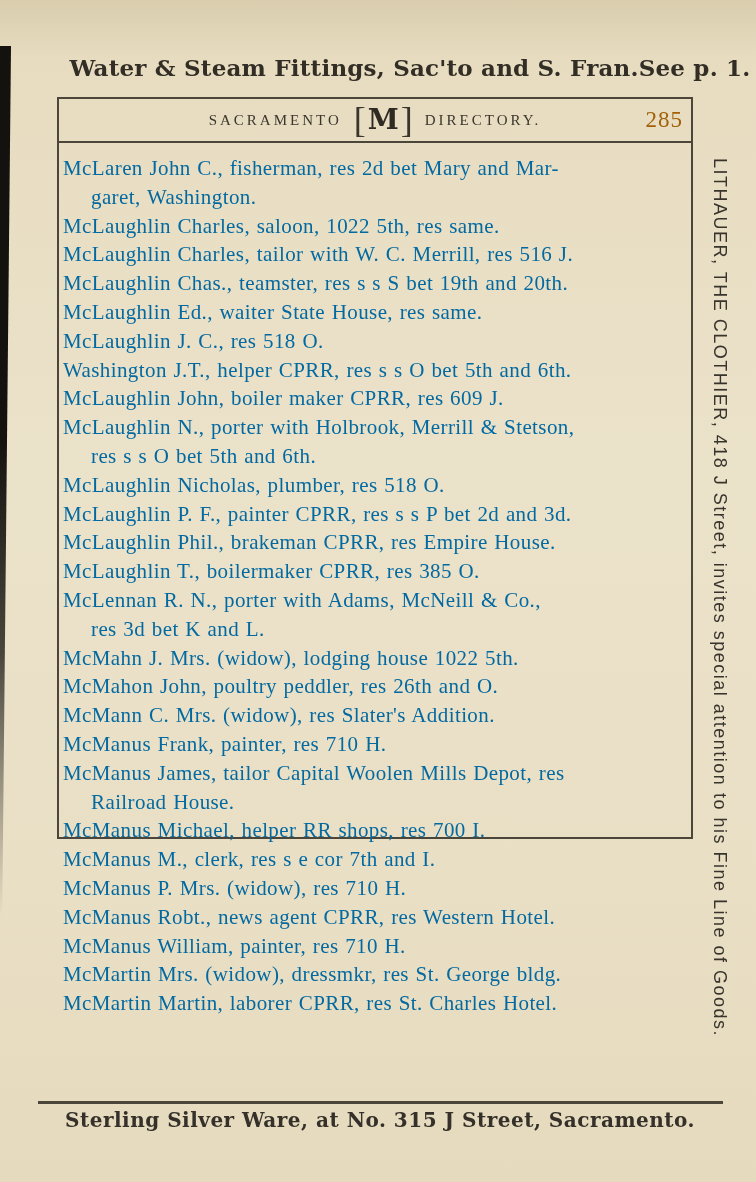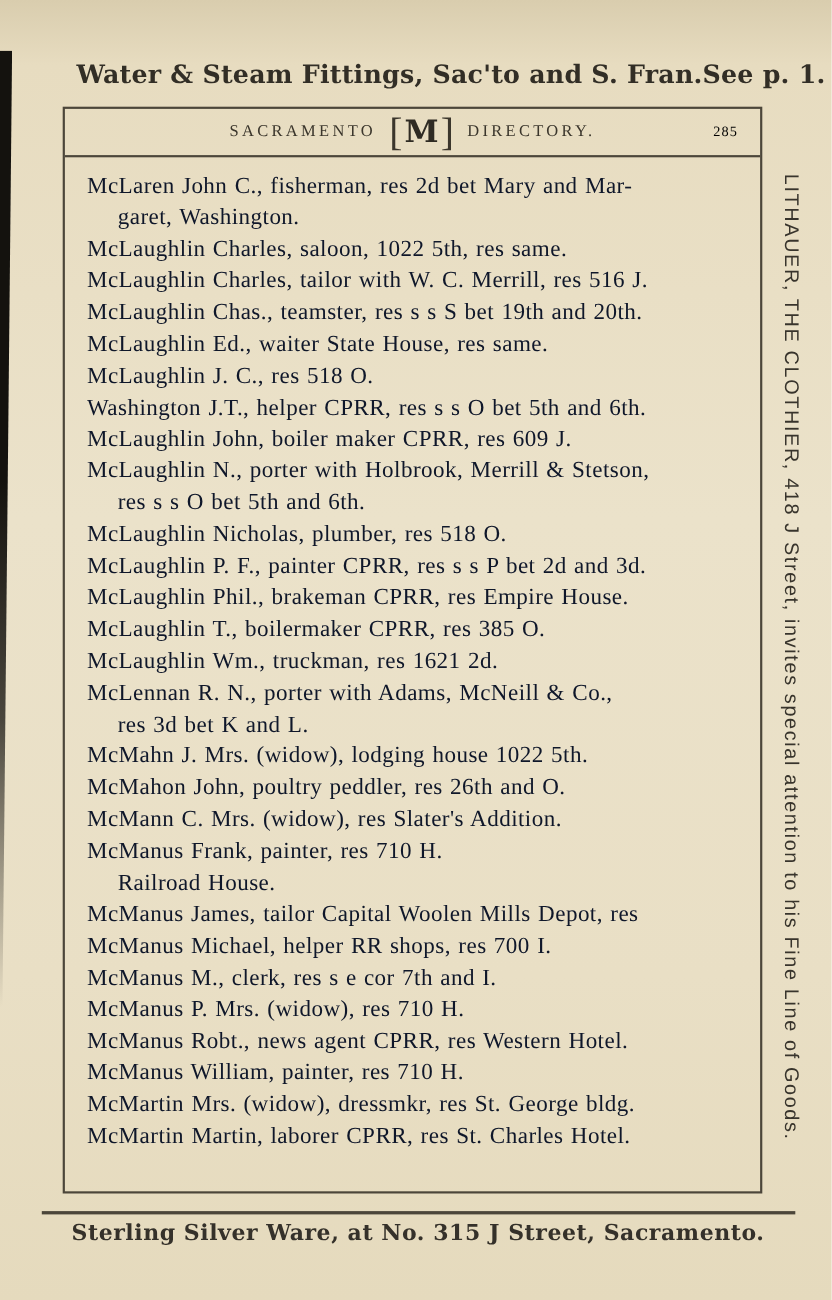--- a/index.html
+++ b/index.html
@@ -19,21 +19,21 @@
   }
   .top-banner {
     position: absolute; left: 57px; top: 54px; width: 646px;
     display: flex; justify-content: center; align-items: baseline;
     font-family: "DejaVu Serif", serif; font-weight: bold;
     font-size: 23px; letter-spacing: 0.2px; white-space: nowrap;
     color: #322e26;
     margin-left: 30px;
   }
   .main-box {
-    position: absolute; left: 57px; top: 97px; width: 636px; height: 988px;
+    position: absolute; left: 57px; top: 97px; width: 636px; height: 742px;
     border: 2px solid #4c463a;
     background: transparent;
   }
   .box-header {
     position: relative; height: 42px;
   }
   .header-center {
     position: absolute; left: 50%; top: 50%; transform: translate(-50%, -50%);
     display: flex; align-items: center; white-space: nowrap;
   }
@@ -41,30 +41,30 @@
     font-size: 15px; letter-spacing: 3px; color: #3b362c;
   }
   .bracket { font-size: 36px; font-weight: 300; line-height: 1; color: #3b362c; font-family: "Liberation Serif", serif; }
   .bracket.l { margin-left: 12px; }
   .bracket.r { margin-right: 12px; }
   .section-letter {
     font-family: "DejaVu Serif", serif; font-weight: bold;
     font-size: 28px; line-height: 1; margin: 0 2px; color: #2f2b23;
   }
   .page-number {
-    position: absolute; right: 20px; top: 50%; transform: translateY(-50%);
-    font-size: 13px; letter-spacing: 1px; color: #000000;
+    position: absolute; right: 8px; top: 50%; transform: translateY(-50%);
+    font-size: 23px; letter-spacing: 1px; color: #a16207;
   }
   .header-rule {
     margin: 0 0px; height: 2px; background: #4c463a;
   }
   .entries {
-    padding: 11px 6px 0 20px;
+    padding: 11px 6px 0 4px;
     font-size: 21px; letter-spacing: 0.4px; word-spacing: 1px;
-    color: #0f172a;
+    color: #0369a1;
   }
   .entry-line {
     line-height: 28.8px; white-space: nowrap; overflow: hidden;
   }
   .entry-line.cont { padding-left: 28px; }
   .side-ad {
     position: absolute; left: 694px; top: 158px; height: 925px; width: 36px;
     writing-mode: vertical-rl;
     font-family: "Liberation Sans", sans-serif;
     font-size: 18px; letter-spacing: 1.5px; white-space: nowrap;
@@ -140,41 +140,38 @@
       <div>
         <div class="entry-line">McLaughlin P. F., painter CPRR, res s s P bet 2d and 3d.</div>
       </div>
       <div>
         <div class="entry-line">McLaughlin Phil., brakeman CPRR, res Empire House.</div>
       </div>
       <div>
         <div class="entry-line">McLaughlin T., boilermaker CPRR, res 385 O.</div>
       </div>
       <div>
-        <div class="entry-line">McLaughlin Wm., truckman, res 1621 2d.</div>
-      </div>
-      <div>
         <div class="entry-line">McLennan R. N., porter with Adams, McNeill &amp; Co.,</div>
         <div class="entry-line cont">res 3d bet K and L.</div>
       </div>
       <div>
         <div class="entry-line">McMahn J. Mrs. (widow), lodging house 1022 5th.</div>
       </div>
       <div>
         <div class="entry-line">McMahon John, poultry peddler, res 26th and O.</div>
       </div>
       <div>
         <div class="entry-line">McMann C. Mrs. (widow), res Slater's Addition.</div>
       </div>
       <div>
         <div class="entry-line">McManus Frank, painter, res 710 H.</div>
       </div>
       <div>
+        <div class="entry-line">McManus James, tailor Capital Woolen Mills Depot, res</div>
         <div class="entry-line cont">Railroad House.</div>
-        <div class="entry-line">McManus James, tailor Capital Woolen Mills Depot, res</div>
       </div>
       <div>
         <div class="entry-line">McManus Michael, helper RR shops, res 700 I.</div>
       </div>
       <div>
         <div class="entry-line">McManus M., clerk, res s e cor 7th and  I.</div>
       </div>
       <div>
         <div class="entry-line">McManus P. Mrs. (widow), res 710 H.</div>
       </div>

